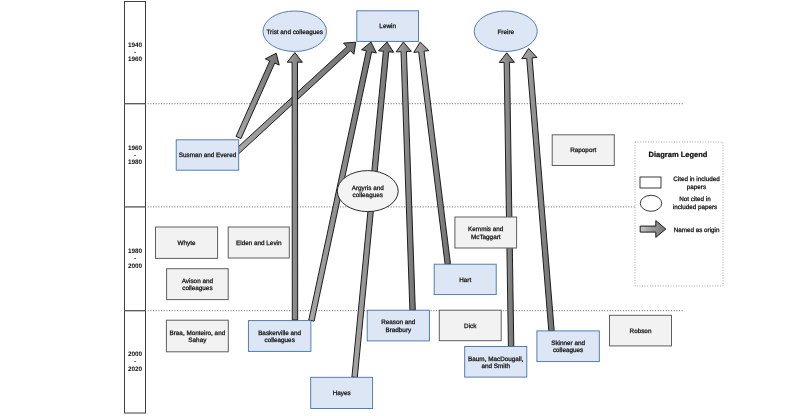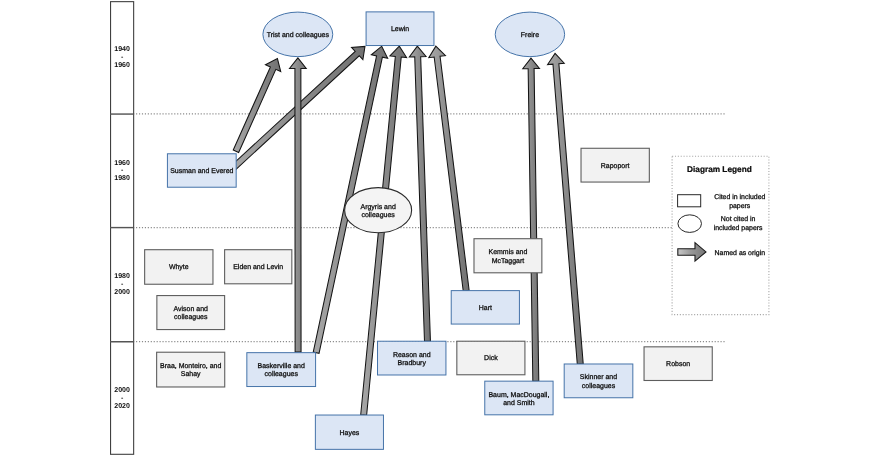--- a/index.html
+++ b/index.html
@@ -1,19 +1,19 @@
 <!DOCTYPE html>
 <html><head>
 <meta charset="utf-8">
 <title>Action research genealogy timeline diagram</title>
 <style>
   html,body{margin:0;padding:0;background:#ffffff;}
   body{width:800px;height:416px;overflow:hidden;
        font-family:"Liberation Sans",sans-serif;}
-  #stage{position:relative;width:636px;height:416px;background:#fff;}
+  #stage{position:relative;width:636px;height:416px;background:#fff;margin-left:24px;}
   svg text{text-rendering:geometricPrecision;}
   #stage > svg{position:absolute;left:0;top:0;}
   text{font-family:"Liberation Sans",sans-serif;fill:#0d0d0d;}
   .nodelabel{font-size:6.35px;text-anchor:middle;paint-order:stroke;stroke:#111;stroke-width:0.25px;}
   .yearlabel{font-size:6.4px;text-anchor:middle;font-weight:bold;}
   .legendtitle{font-size:7.5px;text-anchor:middle;font-weight:bold;paint-order:stroke;stroke:#000;stroke-width:0.22px;}
   .legendlabel{font-size:6.3px;text-anchor:middle;paint-order:stroke;stroke:#111;stroke-width:0.25px;}
 </style>
 </head>
 <body>

